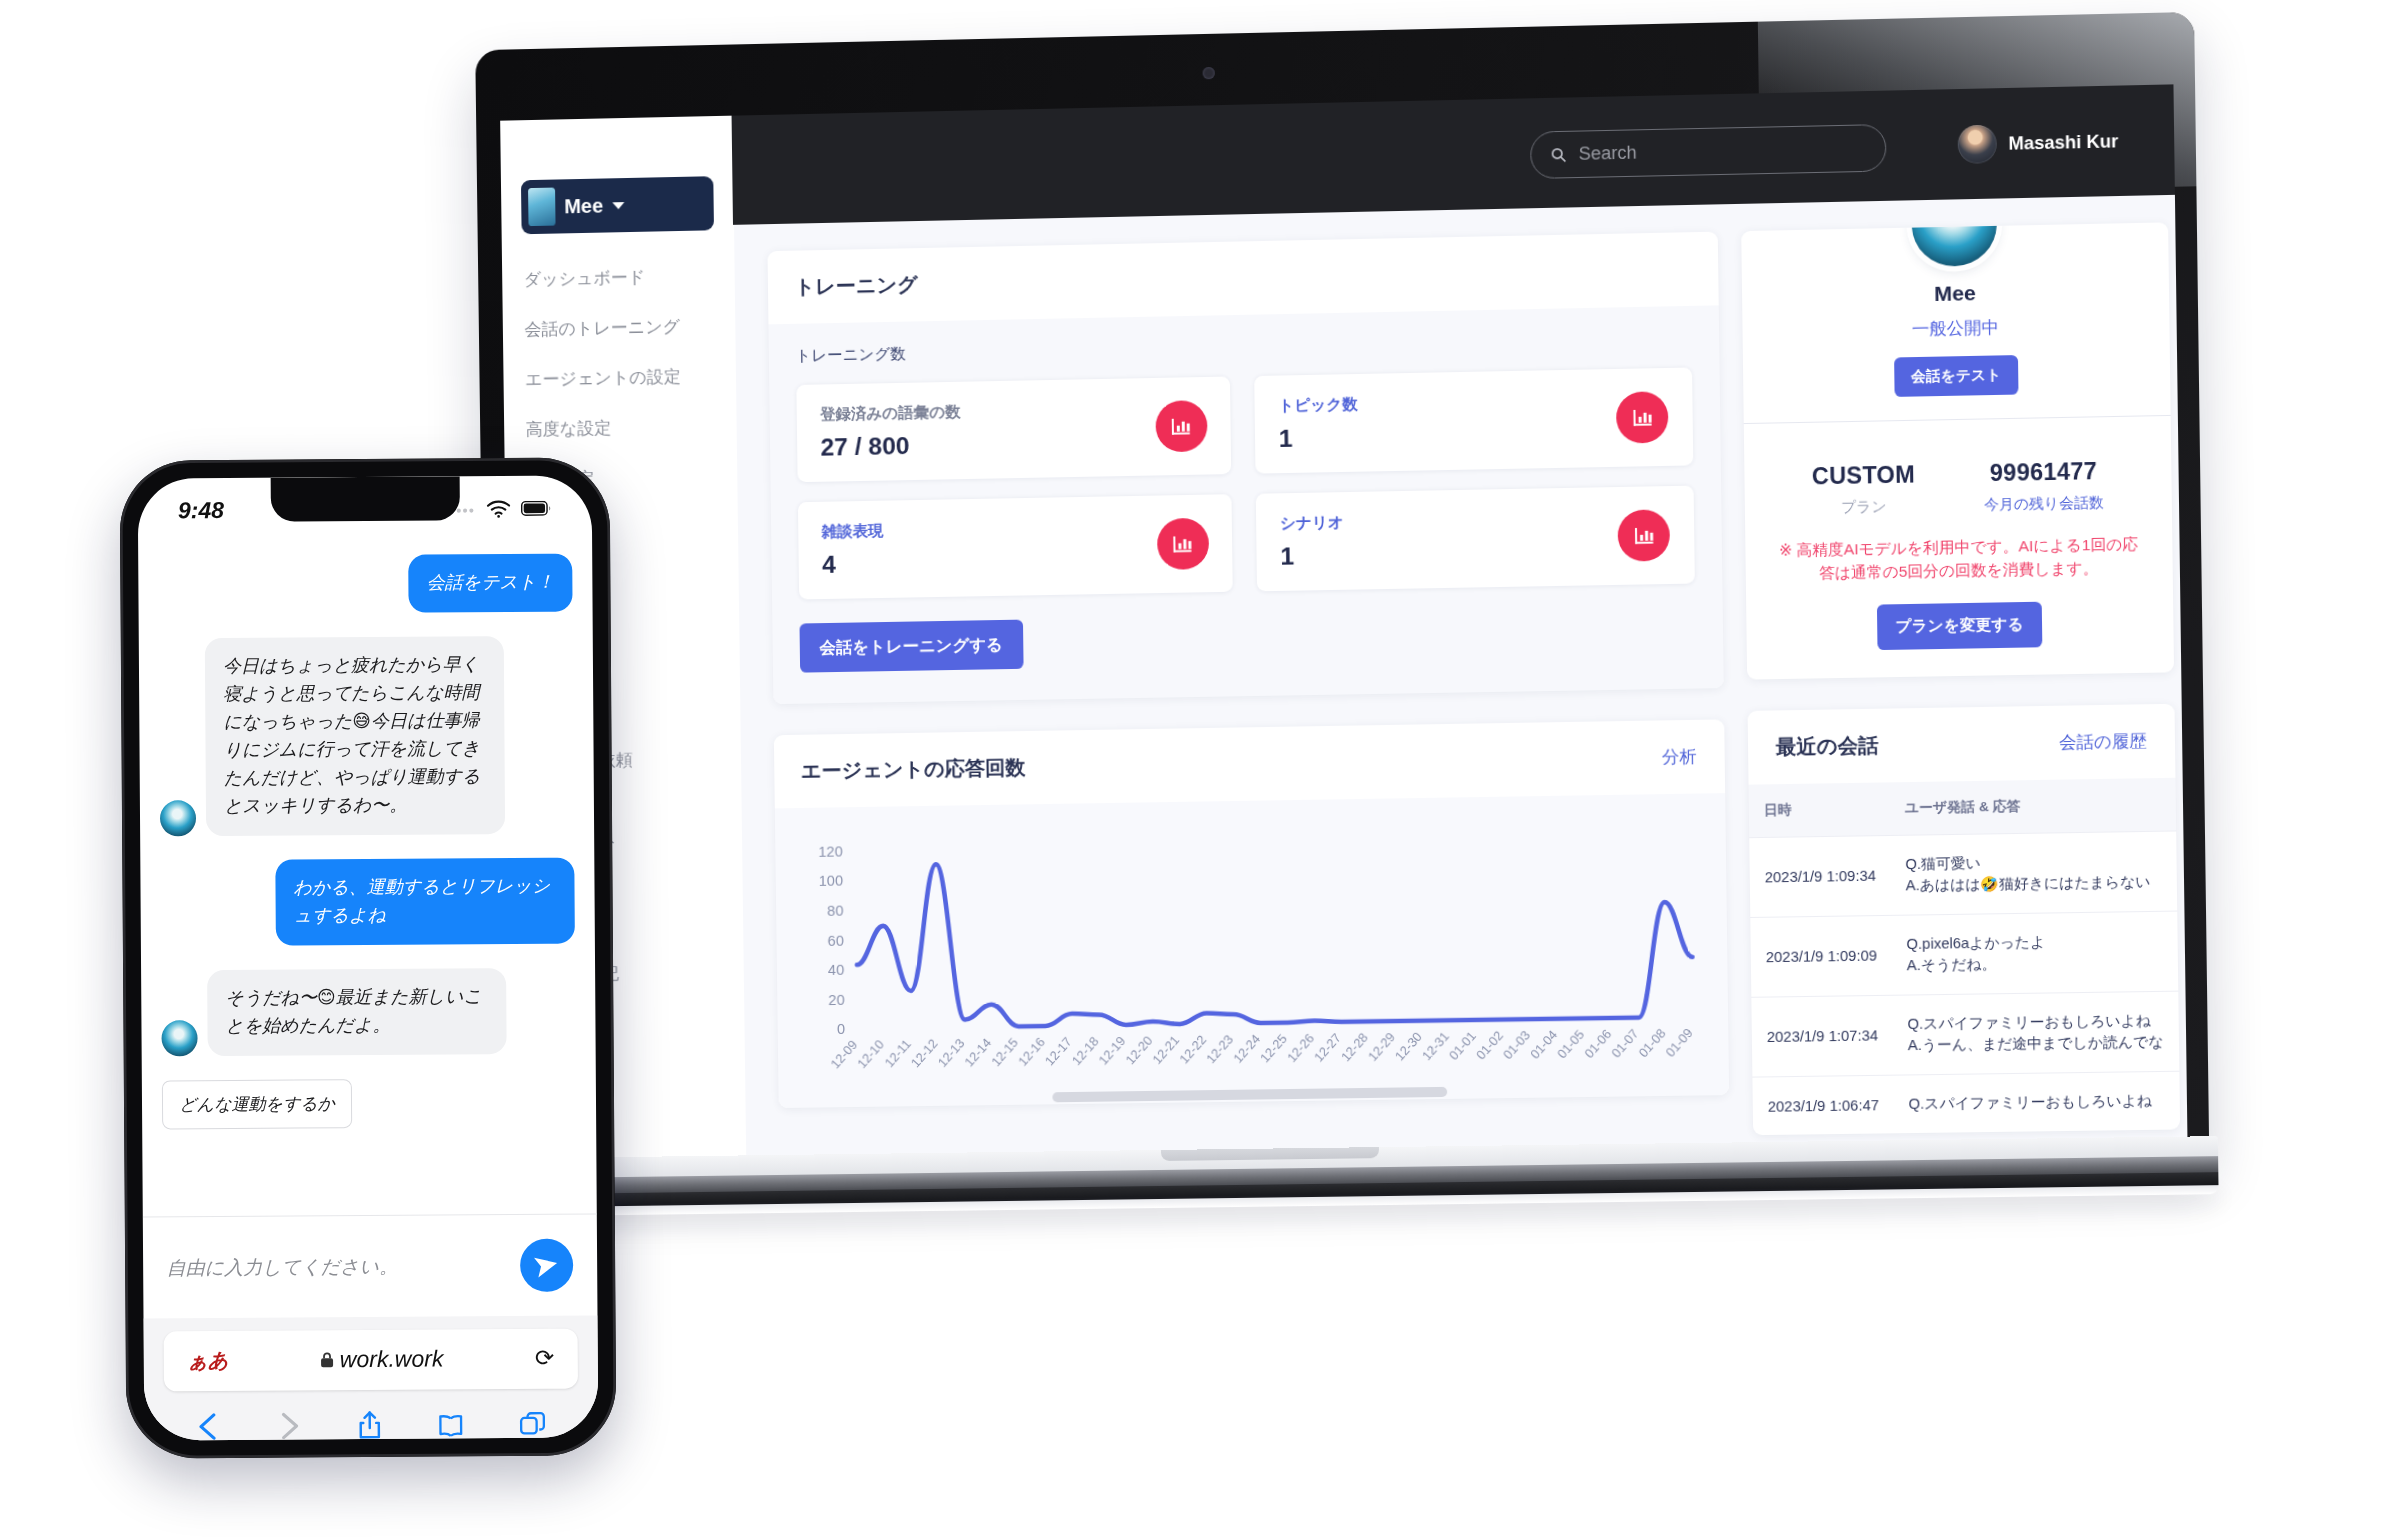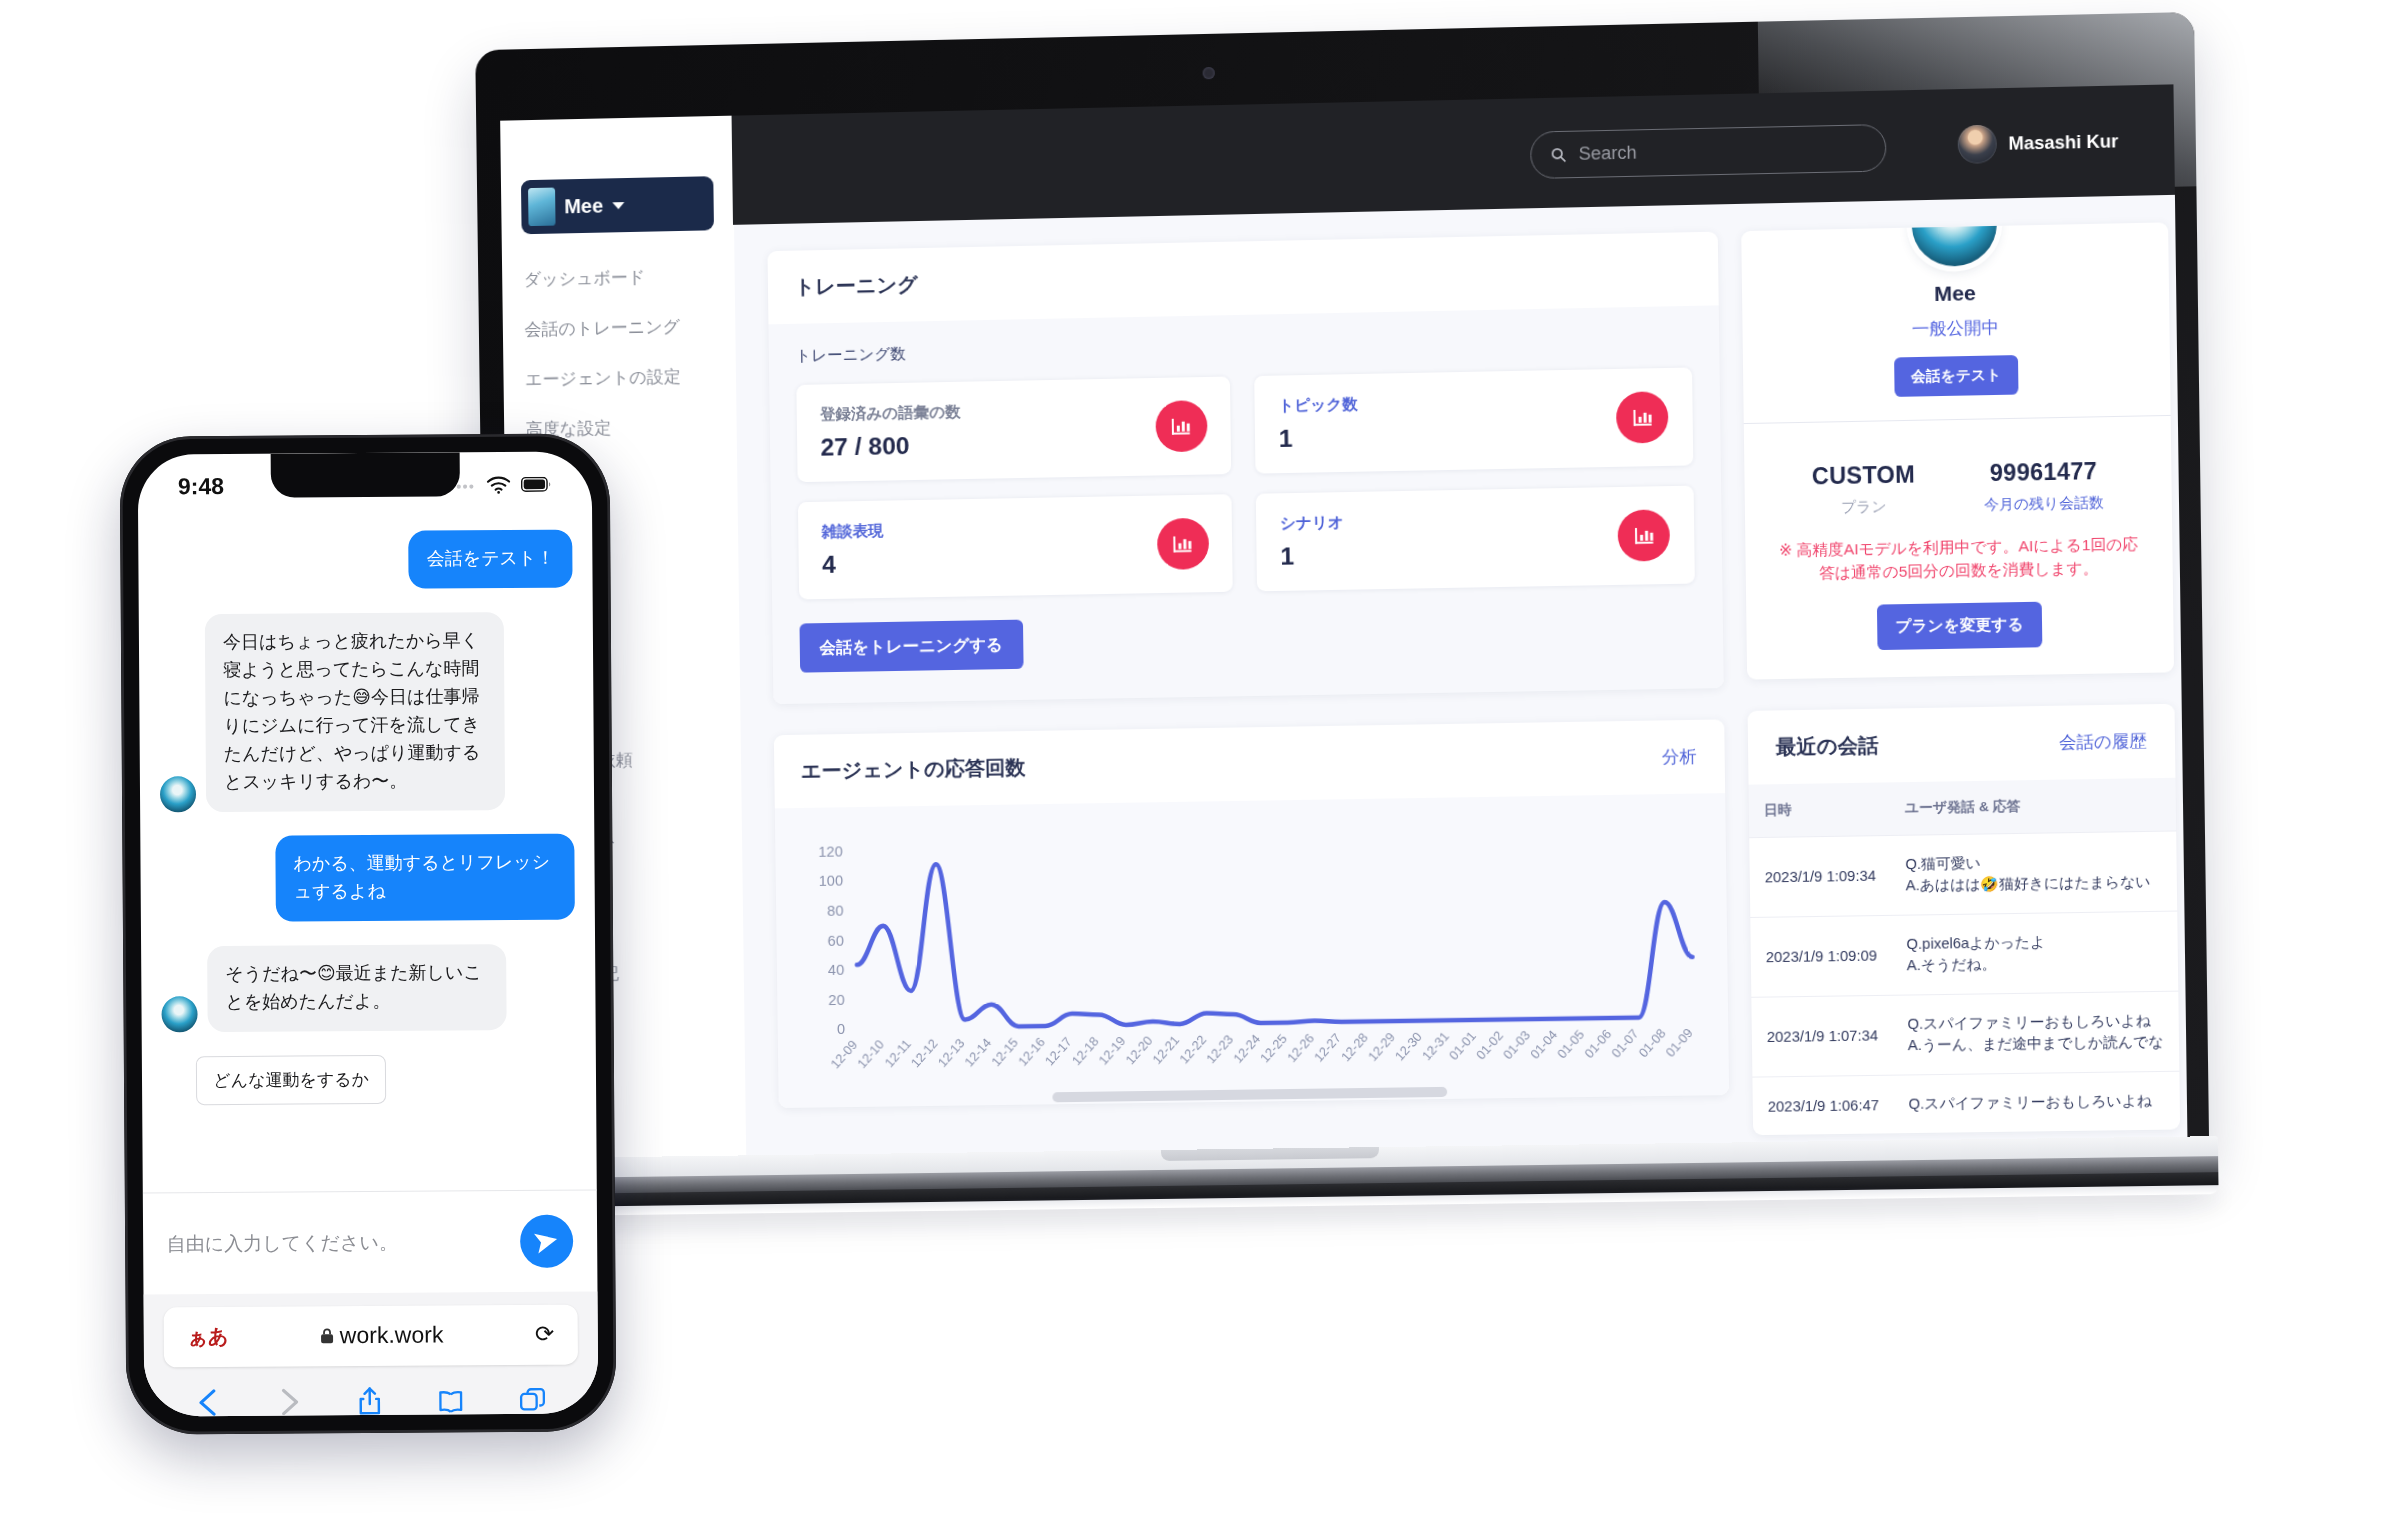--- a/index.html
+++ b/index.html
@@ -132,21 +132,21 @@
   .p-btn2 { background:#5465e0; color:#fff; font-size:15.4px; font-weight:bold; padding:11.8px 18px; border-radius:6.4px; display:inline-block; margin-top:20px;}
 
   
   .tbl { width:100%; border-collapse:collapse; }
   .tbl th { background:#f6f7fb; color:#6d7391; font-size:13.6px; font-weight:bold; text-align:left; padding:17px 14.5px; }
   .tbl td { padding:18px 14.5px; border-top:0.9px solid #edeef4; font-size:14.5px; color:#323a5e; vertical-align:middle; white-space:nowrap; }
   .td-date { color:#3c4569; }
   .qa-line { line-height:1.45; }
 
   
-  .phone { position:absolute; left:123px; top:435px; width:490px; height:998px; }
+  .phone { position:absolute; left:123px; top:459px; width:490px; height:998px;font-style:italic; }
   .phone-body {
     position:absolute; inset:0; background:#0b0b0d; border-radius:71px;
     box-shadow: 0 23.6px 53px rgba(20,25,60,.28), inset 0 0 0 2.7px #2a2a2e;
     transform: rotate(-0.4deg);
   }
   .phone-screen {
     position:absolute; left:18px; top:18px; right:18px; bottom:18px; background:#fff;
     border-radius:56px; overflow:hidden;
   }
   .notch { position:absolute; left:50%; top:0; width:189px; height:44px; margin-left:-94px;
@@ -157,21 +157,21 @@
   .chat { padding:12.7px 20px 0 20px; height:673px; overflow:hidden; }
   .bub-row { display:flex; margin-bottom:23.6px; align-items:flex-end; gap:10px; }
   .bub-row.me { justify-content:flex-end; }
   .bub {
     max-width:299px; padding:15.4px 18px; border-radius:17px; font-size:18px; line-height:1.55;
   }
   .bub.me { background:#1684fb; color:#fff; }
   .bub.them { background:#f0f1f3; color:#1a1a1c; }
   .mini-av { width:36px; height:36px; border-radius:50%; flex:0 0 auto;
     background: radial-gradient(circle at 48% 38%, #eaf5f7 0 16%, #9fd8e6 28%, #2aa0c8 48%, #17617f 72%, #0b3145 100%); }
-  .chip { display:inline-block; border:0.9px solid #d9dade; border-radius:8.2px; padding:11.8px 16.3px; font-size:17px; color:#1a1a1c; background:#fff;margin-left:34px;}
+  .chip { display:inline-block; border:0.9px solid #d9dade; border-radius:8.2px; padding:11.8px 16.3px; font-size:17px; color:#1a1a1c; background:#fff;}
   .composer { border-top:0.9px solid #e6e7ea; height:102px; display:flex; align-items:center; padding:0 23.6px; gap:12.7px; }
   .composer-ph { flex:1 1 auto; color:#8b8d93; font-size:19px; }
   .send { width:53px; height:53px; border-radius:50%; background:#1684fb; display:flex; align-items:center; justify-content:center; flex:0 0 auto; }
   .browserbar { background:#f4f4f6; padding:12.7px 20px 0 20px; }
   .urlbar { background:#fff; border-radius:12.7px; height:60px; display:flex; align-items:center; padding:0 23.6px; box-shadow:0 0.9px 2.7px rgba(0,0,0,.12); }
   .url-aa { font-size:20px; color:#b91c1c; font-weight:bold; }
   .url-mid { flex:1 1 auto; text-align:center; font-size:23px; color:#111; display:flex; align-items:center; justify-content:center; gap:5.4px;}
   .url-reload { font-size:23px; color:#111; }
   .navrow { display:flex; align-items:center; justify-content:space-between; padding:20px 31px 3.6px 31px; }
 </style>

